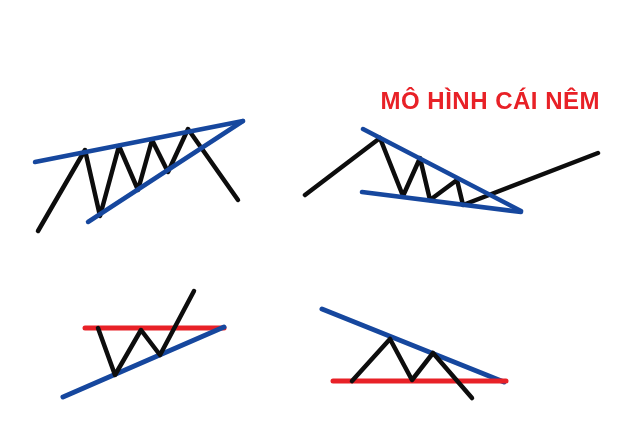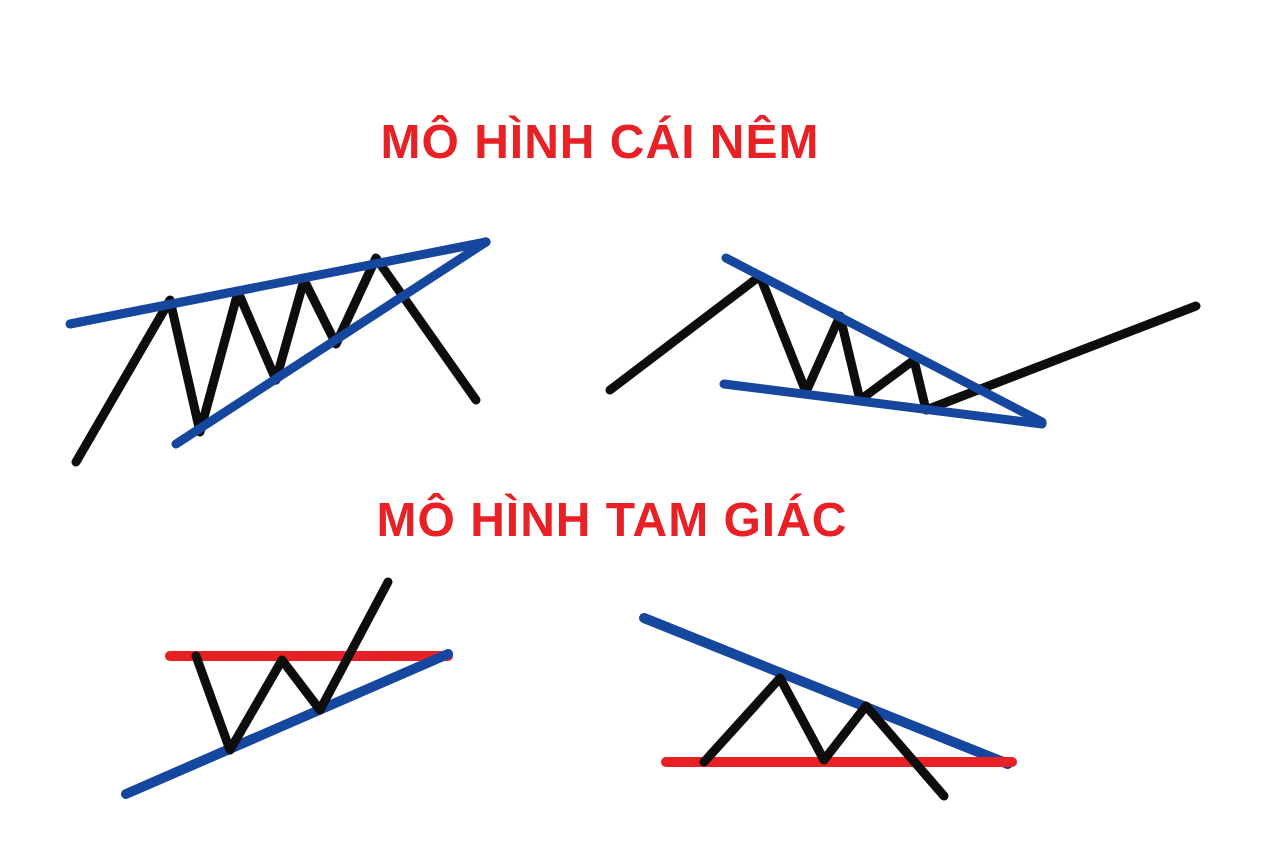--- a/index.html
+++ b/index.html
@@ -19,23 +19,24 @@
     left: 0;
     top: 0;
     width: 640px;
     height: 426px;
   }
   .section-title {
     position: absolute;
     font-weight: bold;
     font-size: 24px;
     letter-spacing: 0.5px;
-    text-align: center;
+    text-align: right;
     white-space: nowrap;
     user-select: none;
+    margin-top: 29px;
   }
   .title-wedge {
     left: 0;
     width: 600px;
     top: 58px;
   }
   .title-triangle {
     left: 0;
     width: 612px;
     top: 247px;
@@ -72,15 +73,14 @@
       </g>
       <g>
         <polyline points="322,309 504,382" fill="none" stroke="#16479e" stroke-width="5" stroke-linecap="round" stroke-linejoin="round"></polyline>
         <polyline points="333,381 506,381" fill="none" stroke="#e82127" stroke-width="5" stroke-linecap="round" stroke-linejoin="round"></polyline>
         <polyline points="352,381 390,339 412,380 433,353 472,398" fill="none" stroke="#0d0d0d" stroke-width="4.5" stroke-linecap="round" stroke-linejoin="round"></polyline>
       </g>
     </svg>
 
   <div class="section-title title-wedge" style="color: rgb(232, 33, 39);">MÔ HÌNH CÁI NÊM</div>
 
-  <div class="section-title title-triangle" style="color: rgb(232, 33, 39);">MÔ HÌNH TAM GIÁC</div>
 
 </div>
 
 </body></html>

